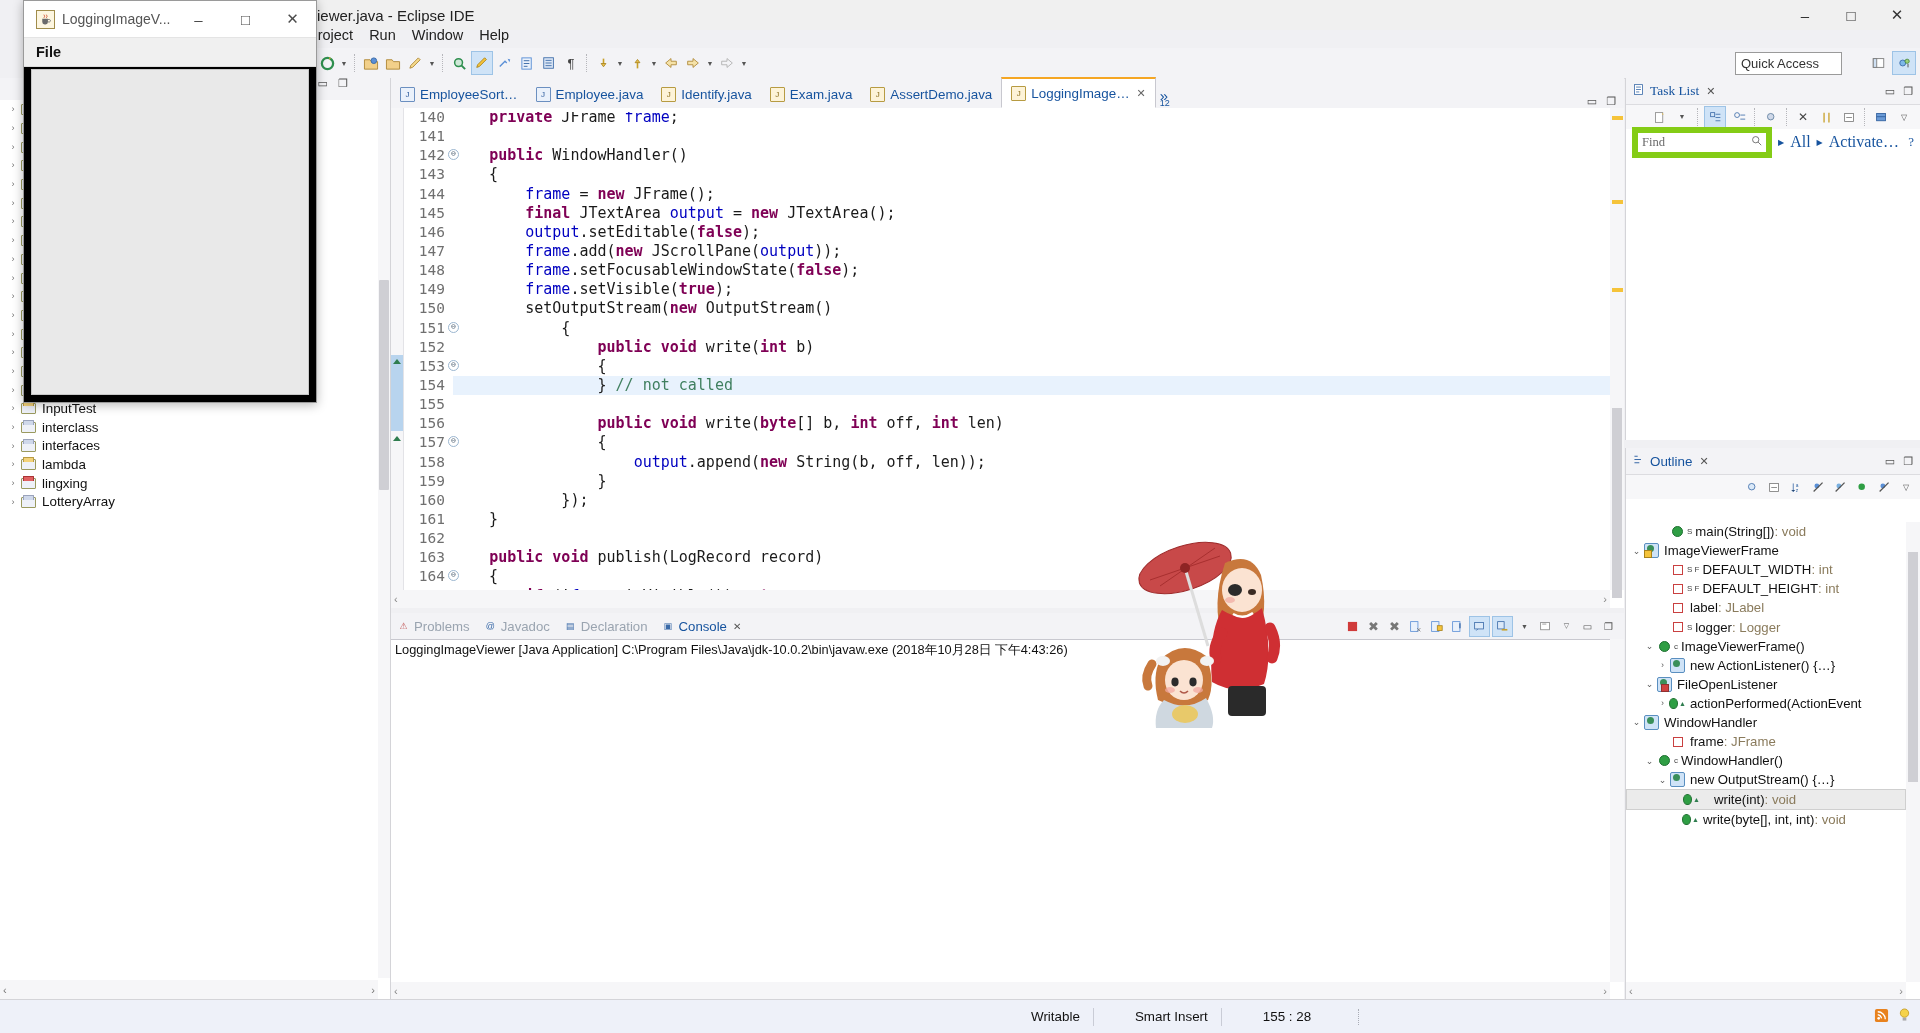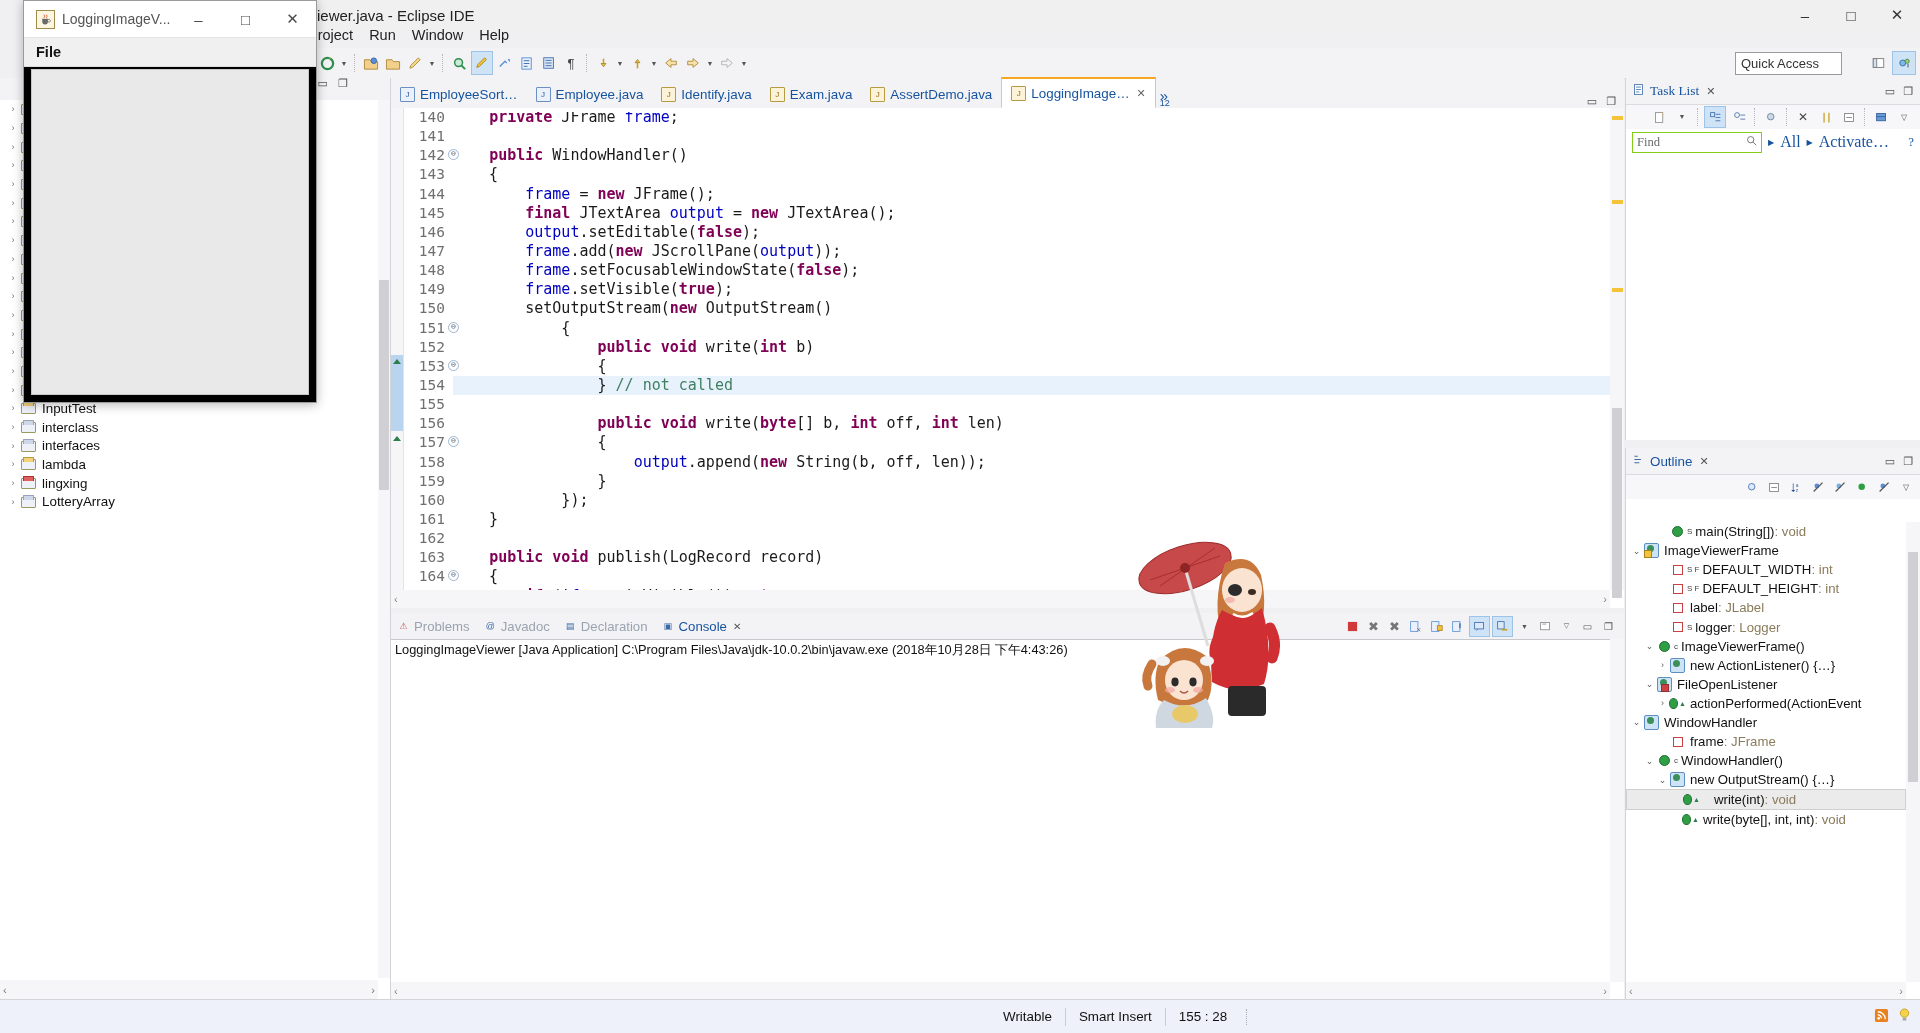--- a/index.html
+++ b/index.html
@@ -105,21 +105,21 @@
   
   .tasklist{position:absolute;right:0;top:78px;width:294px;height:362px;background:#fff;border-left:1px solid #d4d4d8;font-family:Liberation Serif, serif;}
   .panhdr{height:26px;display:flex;align-items:center;padding-left:6px;background:#f3f3f6;border-bottom:1px solid #dcdce0;}
   .panhdr .pt{font-size:13.4px;color:#16539e;display:flex;align-items:center;}
   .panhdr .x{margin-left:7px;color:#555;font-size:11px;}
   .panhdr .right{margin-left:auto;display:flex;gap:8px;padding-right:7px;color:#555;font-size:11px;}
   .tl-tools{height:24px;display:flex;align-items:center;justify-content:flex-end;gap:3px;padding-right:6px;background:#f7f7f9;}
   .tbtn{width:20px;height:20px;display:flex;align-items:center;justify-content:center;font-size:11px;}
   .tbtn.on{background:#cfe3f7;border:1px solid #9dc3e6;}
   .findrow{height:26px;display:flex;align-items:center;padding:0 6px;gap:6px;}
-  .findbox{width:120px;height:19px;border:1px solid #84cc16;display:flex;align-items:center;
+  .findbox{width:120px;height:19px;border:6px solid #84cc16;display:flex;align-items:center;
       padding:0 4px;font-size:12.6px;color:#6a6a6a;justify-content:space-between;}
   .lnk{color:#16539e;font-size:16px;}
   .tri{color:#16539e;font-size:8px;}
 
   .outline{position:absolute;right:0;top:448px;width:294px;bottom:33px;background:#fff;border-left:1px solid #d4d4d8;}
   .ol-tools{height:24px;display:flex;align-items:center;justify-content:flex-end;gap:2px;padding-right:4px;background:#f7f7f9;}
   .oltree{position:absolute;left:0;right:14px;top:74px;bottom:18px;overflow:hidden;}
   .orow{height:19.1px;display:flex;align-items:center;font-size:13.2px;color:#111;white-space:nowrap;}
   .orow.sel{background:#ebebeb;border:1px solid #cfcfcf;}
   .oarr{width:13px;text-align:center;color:#5a5a5a;font-size:9px;}
@@ -129,21 +129,21 @@
   .clsi{width:13px;height:13px;border-radius:2px;background:#cfe3f7;border:1px solid #5a8fc0;}
   .sup{font-size:8px;color:#444;margin-left:1px;}
   .ty{color:#8a7b5c;}
   .ol-v{position:absolute;right:0;top:74px;bottom:18px;width:14px;background:#f6f6f8;}
   .ol-v .th{position:absolute;left:2px;width:10px;background:#cfcfd4;}
   .ol-h{position:absolute;left:0;right:14px;bottom:0;height:18px;background:#f6f6f8;
       display:flex;align-items:center;justify-content:space-between;padding:0 3px;color:#888;font-size:11px;}
 
   
   .status{position:absolute;left:0;right:0;bottom:0;height:33px;background:#eef1f9;
-      border-top:1px solid #d4d4d8;display:flex;align-items:center;font-size:13.4px;color:#111;}
+      border-top:1px solid #d4d4d8;display:flex;align-items:center;font-size:13.4px;color:#111;gap:28px;}
   .sitem{padding:0 13px;border-right:1px solid #c9ccd6;height:18px;display:flex;align-items:center;}
   .sfirst{width:990px;}
   .sright{margin-left:auto;display:flex;gap:9px;padding-right:9px;align-items:center;}
 
   
   .swing{position:absolute;left:23px;top:0;width:292px;height:401px;background:#000000;
       border:1px solid #9a9a9a;box-shadow:0 2px 10px rgba(0,0,0,.28);}
   .sw-title{height:36px;background:#fff;display:flex;align-items:center;border-bottom:1px solid #e4e4e4;}
   .sw-ico{width:17px;height:17px;margin:0 7px 0 12px;border:1px solid #a08c4a;background:#fdf6e0;
       font-size:9px;display:flex;align-items:center;justify-content:center;color:#6b5a1e;}

